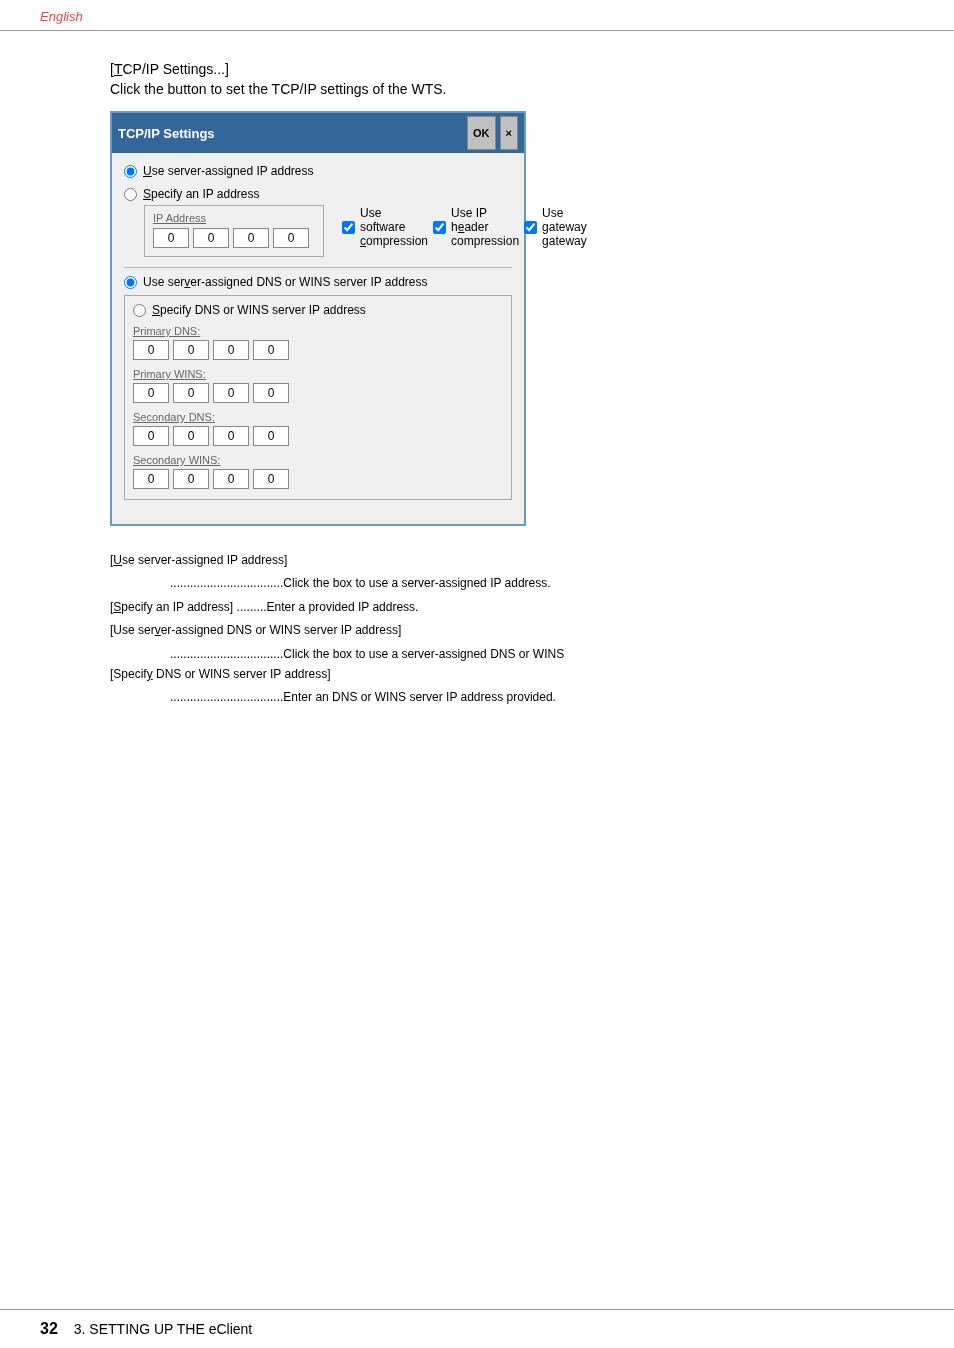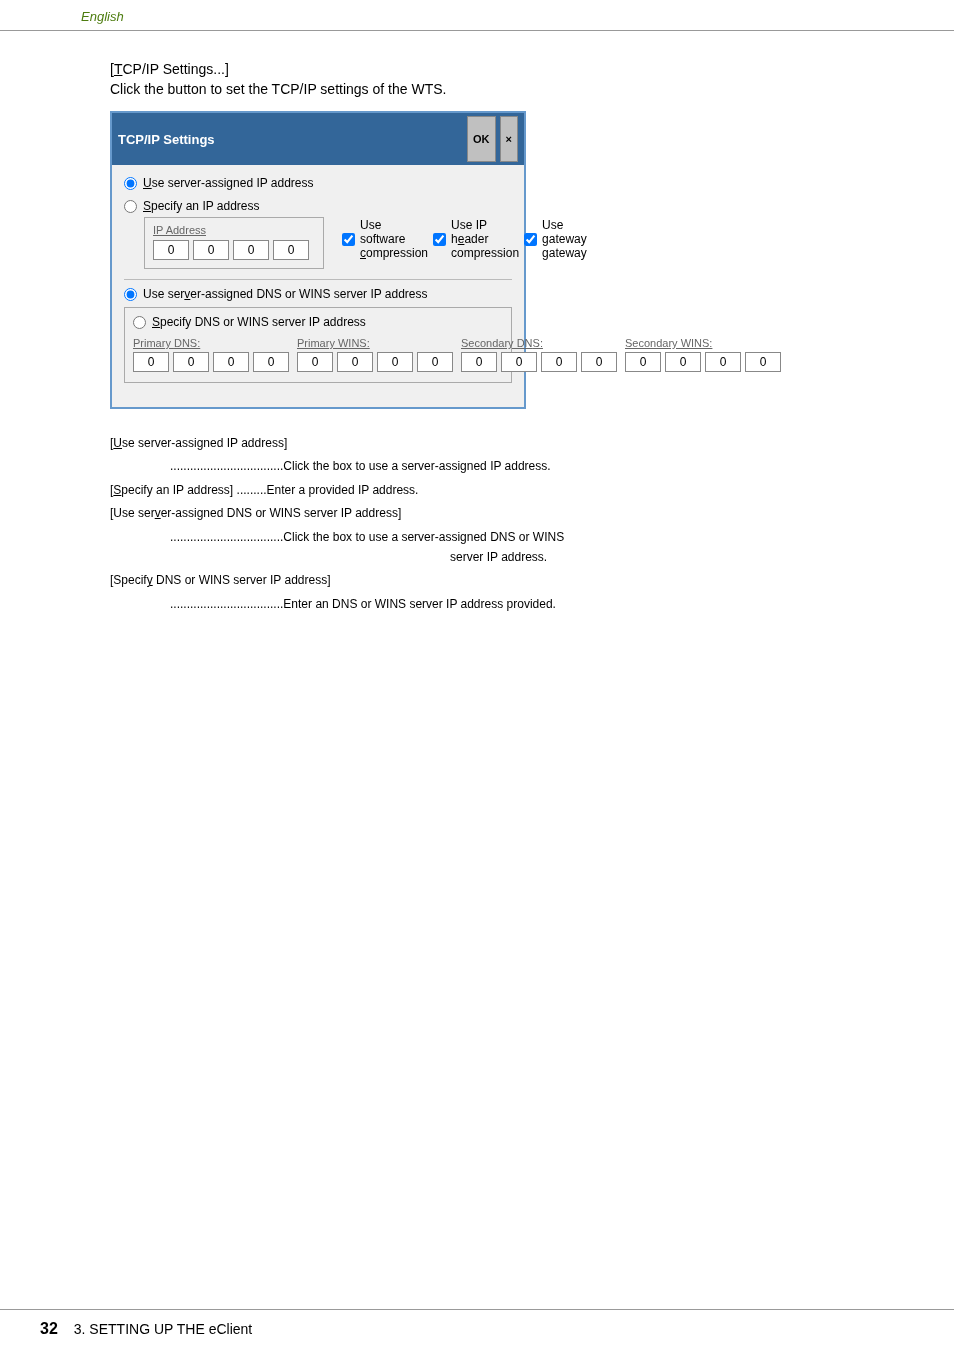--- a/index.html
+++ b/index.html
@@ -22,23 +22,22 @@
     }
 
     
     .top-bar {
       padding: 8px 40px 6px 40px;
       border-bottom: 1px solid #999;
     }
 
     .language-label {
       font-size: 13px;
-      color: #4d7c0f;
+      color: #ef4444;
       font-style: italic;
-      margin-left: 41px;
     }
 
     
     .main-content {
       padding: 30px 110px 40px 110px;
     }
 
     .section-intro {
       margin-bottom: 14px;
     }
@@ -86,21 +85,21 @@
     .dialog-titlebar-right {
       display: flex;
       gap: 4px;
     }
 
     .dialog-btn {
       background: #c0c0c0;
       border: 1px solid #888;
       color: #000;
       font-size: 11px;
-      padding: 16px 5px;
+      padding: 10px 5px;
       cursor: pointer;
       font-weight: bold;
     }
 
     .dialog-section {
       margin-bottom: 10px;
     }
 
     .radio-row {
       display: flex;
@@ -178,21 +177,21 @@
       flex: 0 0 200px;
     }
 
     .right-col {
       flex: 1;
       padding-top: 0;
     }
 
     .dns-wins-grid {
       display: grid;
-      grid-template-columns: 1fr 1fr 1fr 1fr;
+      grid-template-columns: 1fr;
       gap: 8px;
     }
 
     .dns-wins-item {
       display: flex;
       flex-direction: column;
       gap: 3px;
     }
 
     .dns-wins-label {
@@ -391,23 +390,20 @@
       <div style="margin-bottom: 3px;">
         <span>[<span style="text-decoration:underline;">S</span>pecify an IP address] <span>.........</span>Enter a provided IP address.</span>
       </div>
 
       <div style="margin-bottom: 3px;">
         <span>[Use ser<span style="text-decoration:underline;">v</span>er-assigned DNS or WINS server IP address]</span>
       </div>
       <div style="padding-left: 60px;">
         <span>..................................</span><span>Click the box to use a server-assigned DNS or WINS</span>
       </div>
-      <div style="padding-left: 340px; margin-bottom: 3px;">
-        <span>server IP address.</span>
-      </div>
 
       <div style="margin-bottom: 3px;">
         <span>[Specif<span style="text-decoration:underline;">y</span> DNS or WINS server IP address]</span>
       </div>
       <div style="padding-left: 60px;">
         <span>..................................</span><span>Enter an DNS or WINS server IP address provided.</span>
       </div>
 
     </div>
   </div>

